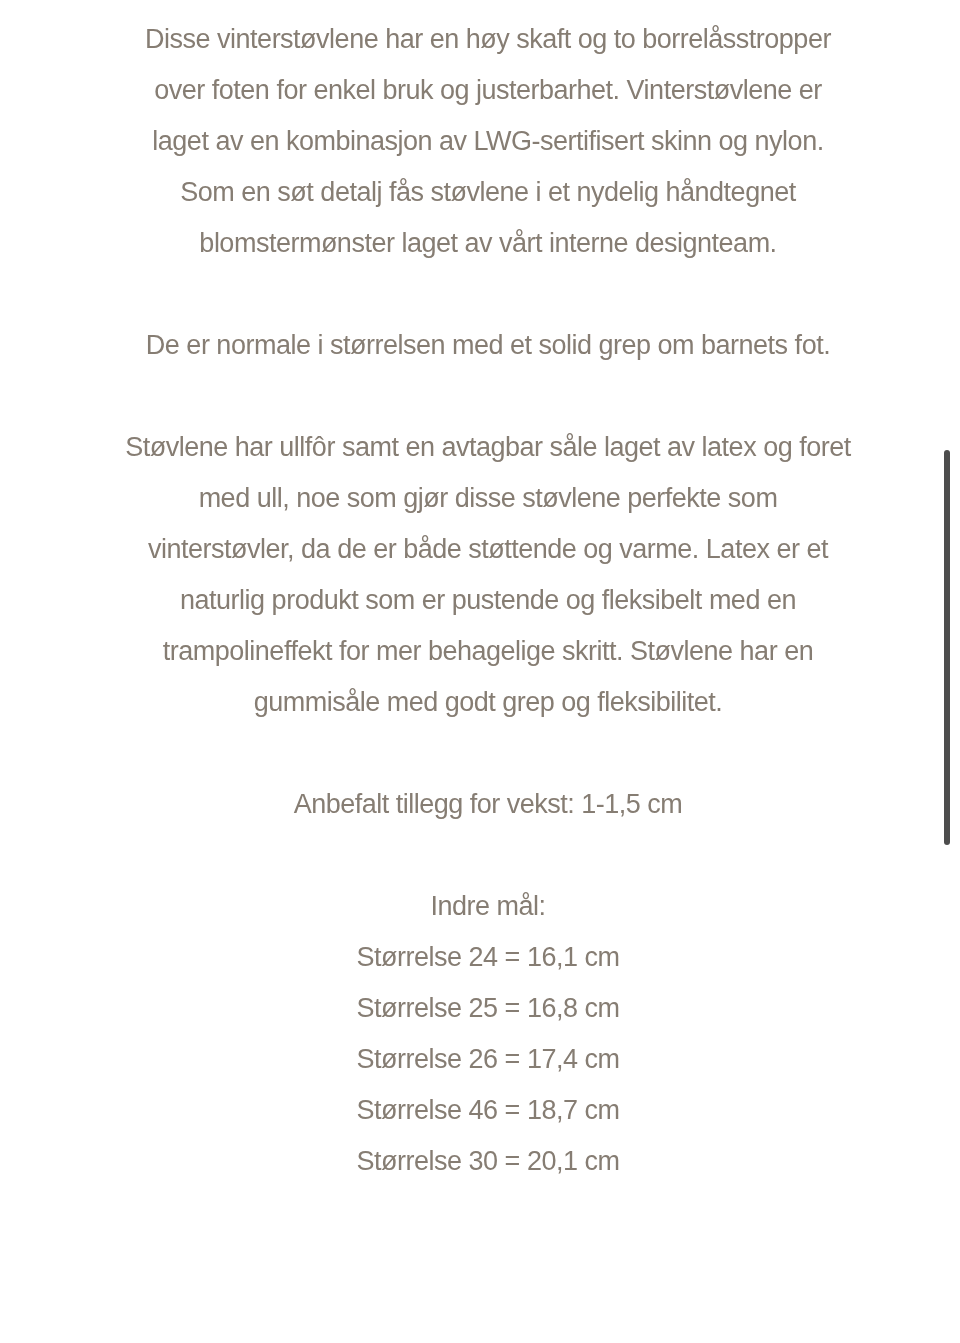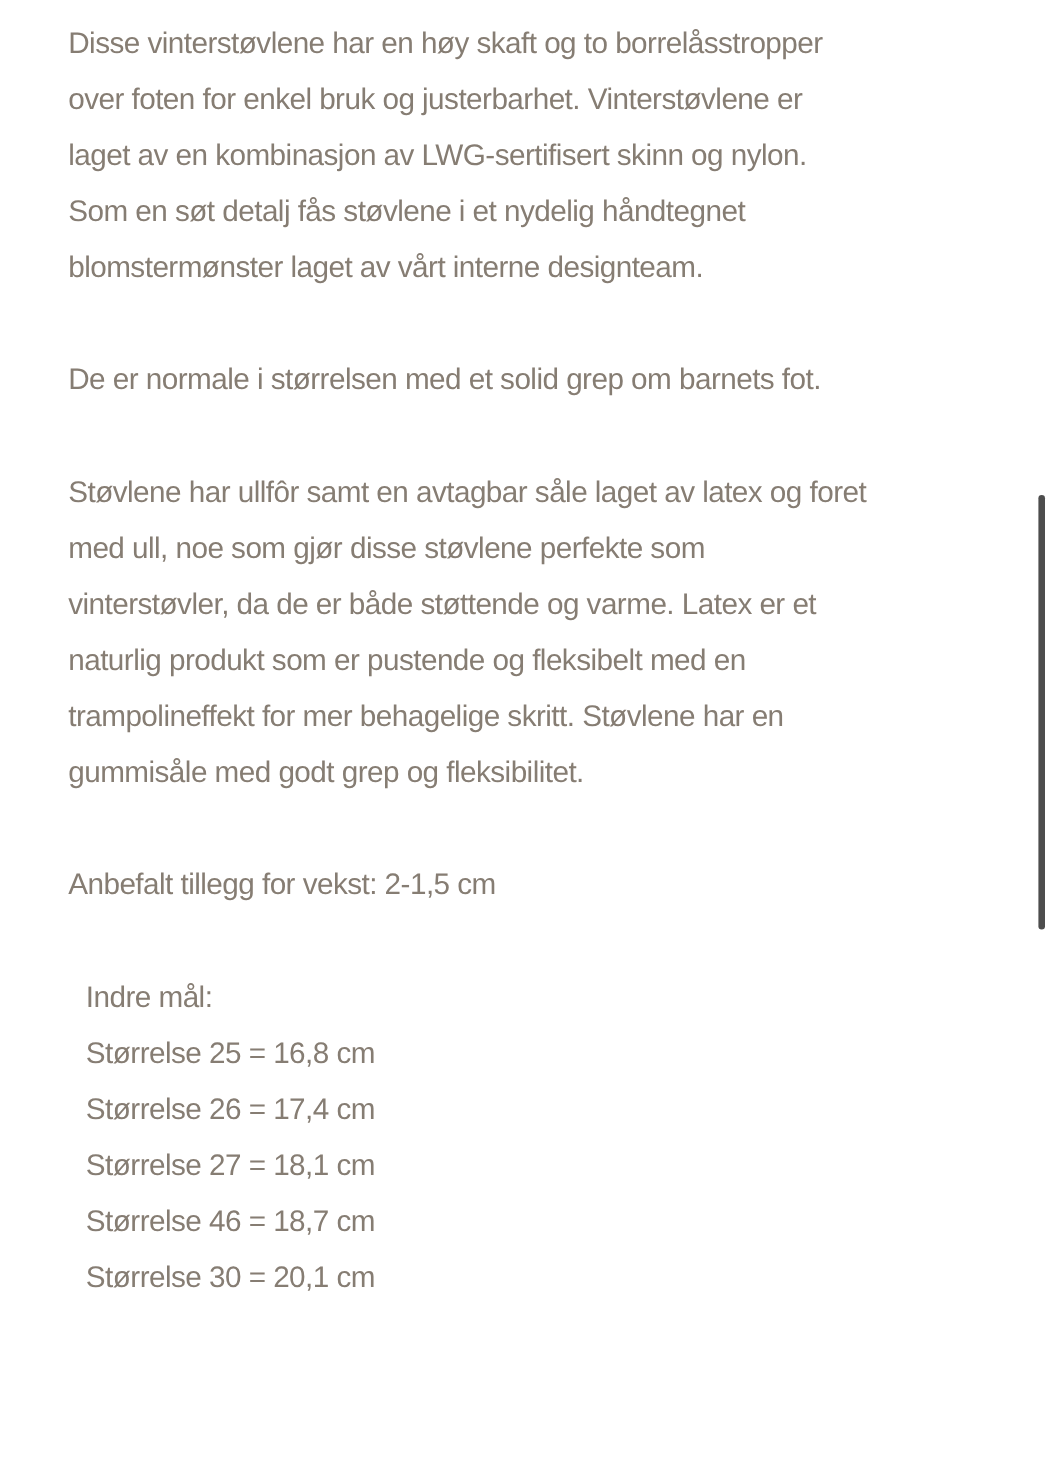--- a/index.html
+++ b/index.html
@@ -19,20 +19,21 @@
     position: relative;
     font-family: "Liberation Sans", sans-serif;
   }
   .content {
     padding: 14px 46px 0 62px;
     color: var(--text-color);
     font-size: 27px;
     line-height: 51px;
     letter-spacing: -0.5px;
     font-weight: 400;
+    text-align: center;
   }
   .para {
     margin: 0 0 51px 0;
     white-space: pre-line; 
   }
   .size-guide {
     margin: 16px;
   }
   .size-line {
     height: 51px;
@@ -62,26 +63,26 @@
 
   <p class="para">De er normale i størrelsen med et solid grep om barnets fot.</p>
 
   <p class="para">Støvlene har ullfôr samt en avtagbar såle laget av latex og foret
 med ull, noe som gjør disse støvlene perfekte som
 vinterstøvler, da de er både støttende og varme. Latex er et
 naturlig produkt som er pustende og fleksibelt med en
 trampolineffekt for mer behagelige skritt. Støvlene har en
 gummisåle med godt grep og fleksibilitet.</p>
 
-  <p class="para">Anbefalt tillegg for vekst: 2-1,5 cm</p>
+  <p class="para">Anbefalt tillegg for vekst: 1-1,5 cm</p>
 
   <div class="size-guide">
     <div class="size-line">Indre mål:</div>
+    <div class="size-line">Størrelse 24 = 16,1 cm</div>
     <div class="size-line">Størrelse 25 = 16,8 cm</div>
     <div class="size-line">Størrelse 26 = 17,4 cm</div>
-    <div class="size-line">Størrelse 27 = 18,1 cm</div>
     <div class="size-line">Størrelse 46 = 18,7 cm</div>
     <div class="size-line">Størrelse 30 = 20,1 cm</div>
   </div>
 
 </div>
 
 <div class="scrollbar-thumb"></div>
 
 </body></html>

